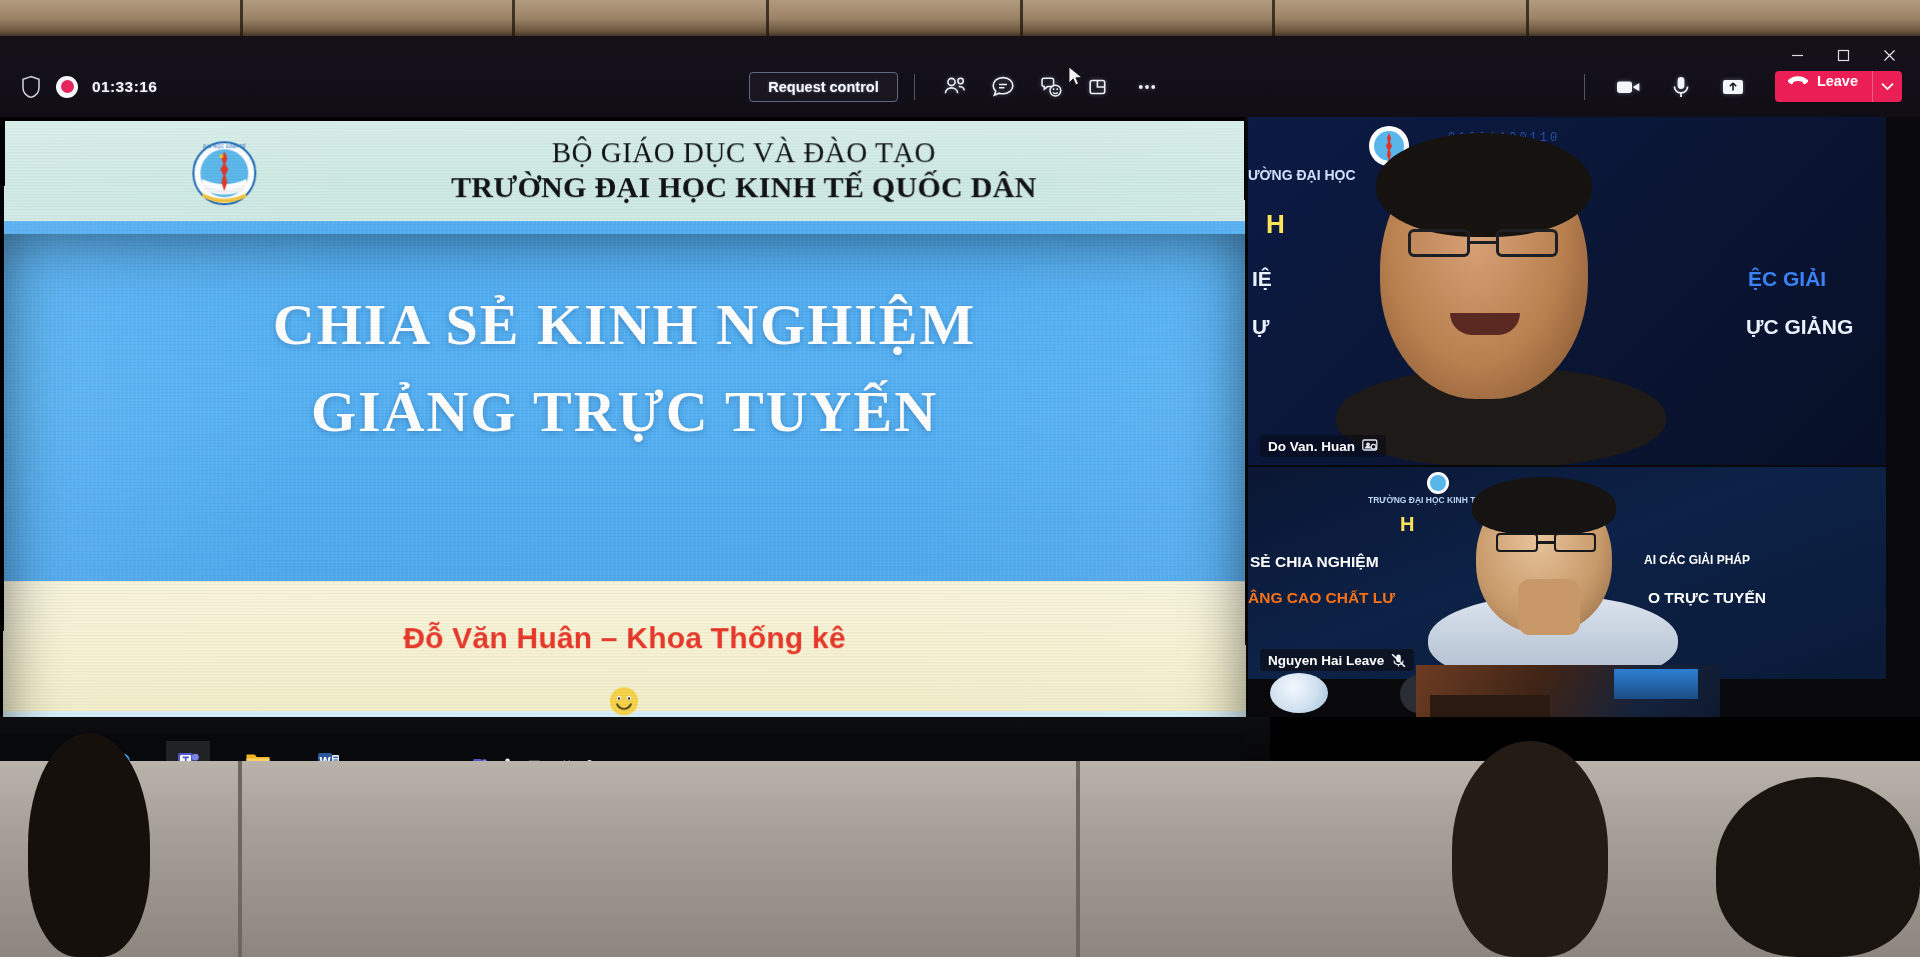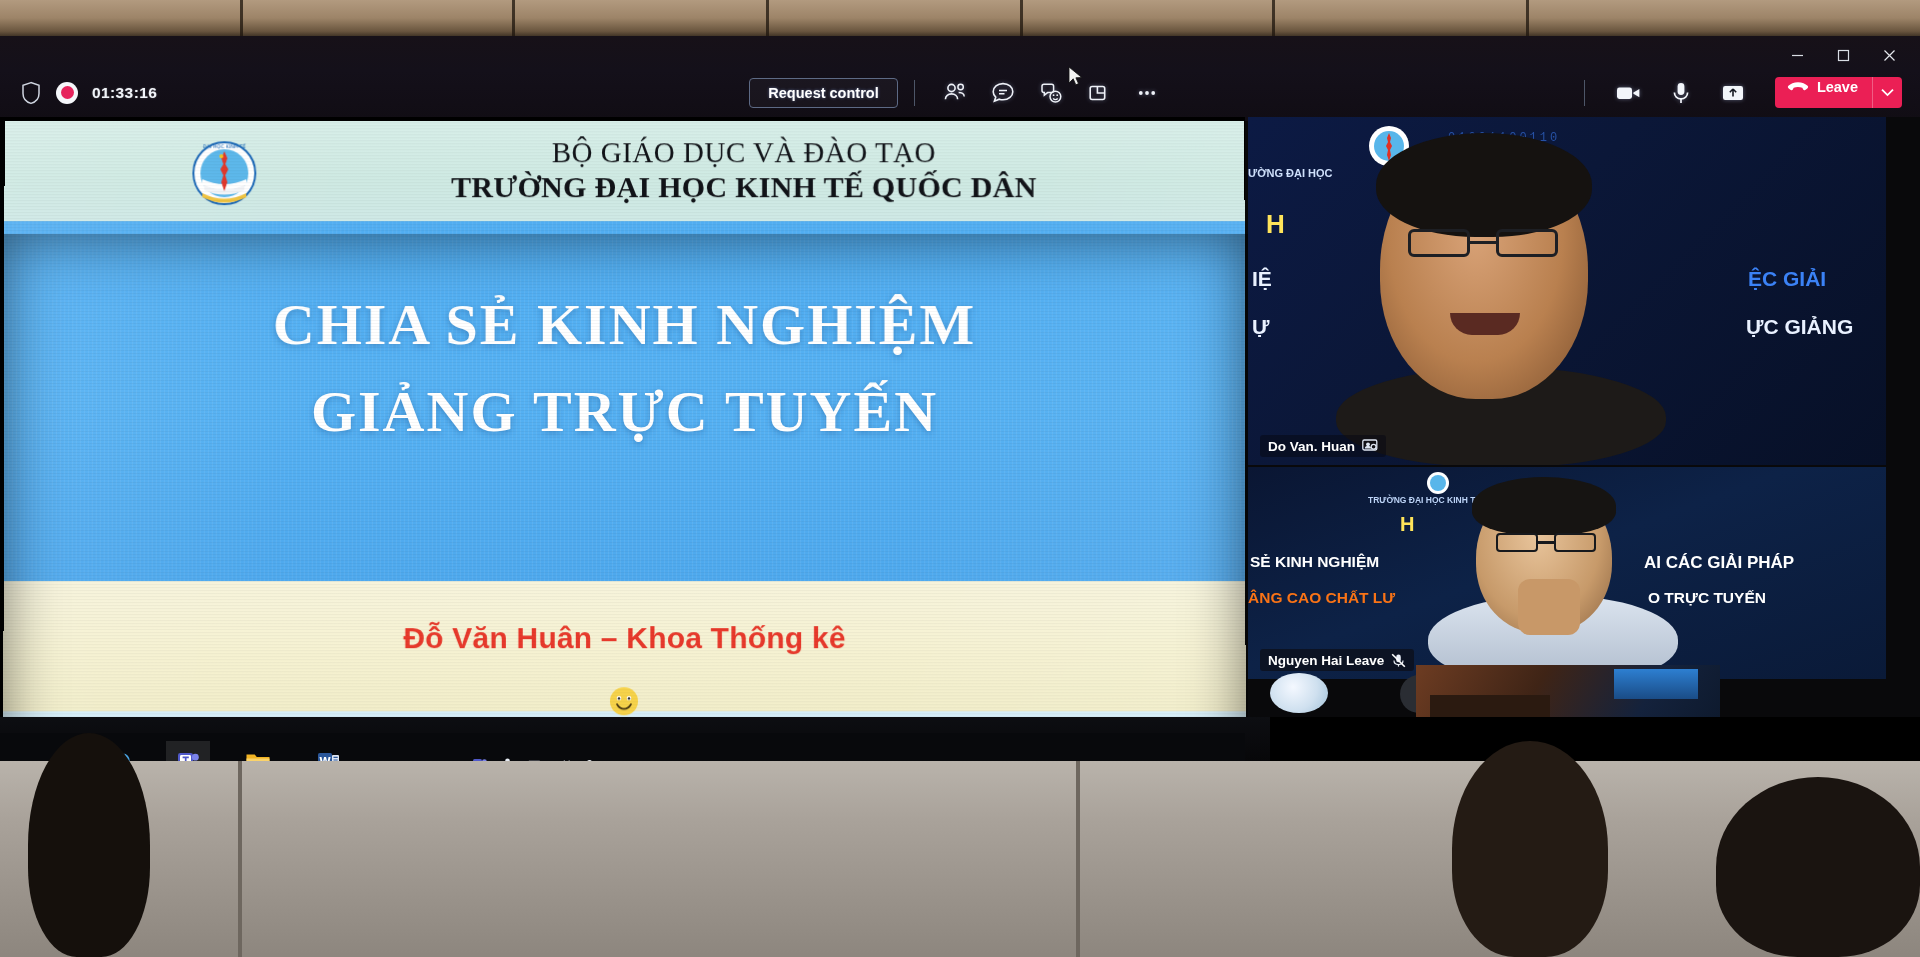--- a/index.html
+++ b/index.html
@@ -23,21 +23,21 @@
     text-shadow:0 0 3px rgba(170,200,255,.45); }
 
   .win-btns { position:absolute; right:8px; top:4px; display:flex; gap:0; }
   .win-btn { width:46px; height:30px; display:flex; align-items:center; justify-content:center;
     color:#d9dde4; font-size:14px; }
   .win-btn svg { display:block; }
 
   .cursor-arrow { position:absolute; left:1068px; top:30px; width:16px; height:22px; }
 
   
-  .ctrlbar { position:absolute; left:0; top:32px; width:1920px; height:49px; }
+  .ctrlbar { position:absolute; left:0; top:26px; width:1920px; height:49px; }
 
   .left-ctrls { position:absolute; left:20px; top:0; height:49px; display:flex;
     align-items:center; gap:14px; }
   .shield-icon { width:22px; height:24px; }
   .rec-dot { width:22px; height:22px; border-radius:50%; background:#f5f7fa;
     display:flex; align-items:center; justify-content:center; }
   .rec-dot i { display:block; width:13px; height:13px; border-radius:50%; background:#e6245c; }
   .timer { color:#f1f4f9; font-size:15.5px; font-weight:700; letter-spacing:.4px;
     text-shadow:0 0 2px rgba(255,255,255,.3); }
 
@@ -380,21 +380,21 @@
       <div class="neu-bg1"></div>
       <div class="binary" style="left:200px; top:14px;">01001100110</div>
       <div class="binary" style="left:186px; top:36px;">1010011001</div>
       <div class="binary" style="left:214px; top:58px;">001100101</div>
       <div class="binary" style="left:196px; top:82px;">0110110</div>
       <svg class="neu-badge1" viewBox="0 0 42 42">
         <circle cx="21" cy="21" r="20" fill="#ffffff"></circle>
           <circle cx="21" cy="21" r="15" fill="#58b6ea"></circle>
         <path d="M21 8l2 5-1 4 2 4-2 4 1 5-2 6-2-6 1-5-2-4 2-4-1-4z" fill="#e03225"></path>
       </svg>
-      <div class="vtxt" style="left:0px; top:50px; font-size:11px; color:#cfe0fb;">ƯỜNG ĐẠI HỌC</div>
+      <div class="vtxt" style="left:0px; top:50px; font-size:14px; color:#cfe0fb;">ƯỜNG ĐẠI HỌC</div>
       <div class="vtxt" style="left:18px; top:92px; font-size:26px; color:#ffe45a;">H</div>
       <div class="vtxt" style="left:4px; top:150px; font-size:21px; color:#e9f1ff;">IỆ</div>
       <div class="vtxt" style="left:500px; top:150px; font-size:21px; color:#3b82f6;">ỆC GIẢI</div>
       <div class="vtxt" style="left:4px; top:198px; font-size:21px; color:#e9f1ff;">Ự</div>
       <div class="vtxt" style="left:498px; top:198px; font-size:21px; color:#e9f1ff;">ỰC GIẢNG</div>
 
       <div class="head" style="left:88px; top:250px; width:330px; height:100px; background:#1d1a18;"></div>
       <div class="head" style="left:132px; top:24px; width:208px; height:258px;
            background:radial-gradient(ellipse at 46% 36%, #d8a277 0%, #b9804f 55%, #7b4f2d 100%);"></div>
       <div style="position:absolute; left:128px; top:16px; width:216px; height:104px;
@@ -419,22 +419,22 @@
     </div>
 
     <div class="tile tile-2">
       <div class="neu-bg2"></div>
       <svg style="position:absolute; left:178px; top:4px; width:24px; height:24px;" viewBox="0 0 24 24">
         <circle cx="12" cy="12" r="11" fill="#ffffff"></circle>
           <circle cx="12" cy="12" r="8" fill="#58b6ea"></circle>
       </svg>
       <div class="vtxt" style="left:120px; top:28px; font-size:8.5px; color:#bcd3f6;">TRƯỜNG ĐẠI HỌC KINH TẾ QUỐC DÂN</div>
       <div class="vtxt" style="left:152px; top:46px; font-size:20px; color:#ffe45a;">H</div>
-      <div class="vtxt" style="left:2px; top:86px; font-size:15.5px; color:#ffffff;">SẺ KINH NGHIỆM</div>
-      <div class="vtxt" style="left:396px; top:86px; font-size:17px; color:#ffffff;">AI CÁC GIẢI PHÁP</div>
+      <div class="vtxt" style="left:2px; top:86px; font-size:15.5px; color:#ffffff;">SẺ CHIA NGHIỆM</div>
+      <div class="vtxt" style="left:396px; top:86px; font-size:12px; color:#ffffff;">AI CÁC GIẢI PHÁP</div>
       <div class="vtxt" style="left:0px; top:122px; font-size:15.5px; color:#f97316;">ÂNG CAO CHẤT LƯ</div>
       <div class="vtxt" style="left:394px; top:122px; font-size:15.5px; color:#ffffff;margin-left:6px;">O TRỰC TUYẾN</div>
 
       <div class="head" style="left:180px; top:128px; width:250px; height:90px;
            background:linear-gradient(180deg,#dbe4ef 0%,#aebbcc 100%);"></div>
       <div class="head" style="left:228px; top:16px; width:136px; height:150px;
            background:radial-gradient(ellipse at 45% 35%, #e8c49b 0%, #c79a6a 60%, #8a6340 100%);"></div>
       <div style="position:absolute; left:224px; top:10px; width:144px; height:58px;
            border-radius:50% 50% 40% 40%; background:#161412;"></div>
       <div style="position:absolute; left:248px; top:66px; width:100px; height:19px;">

